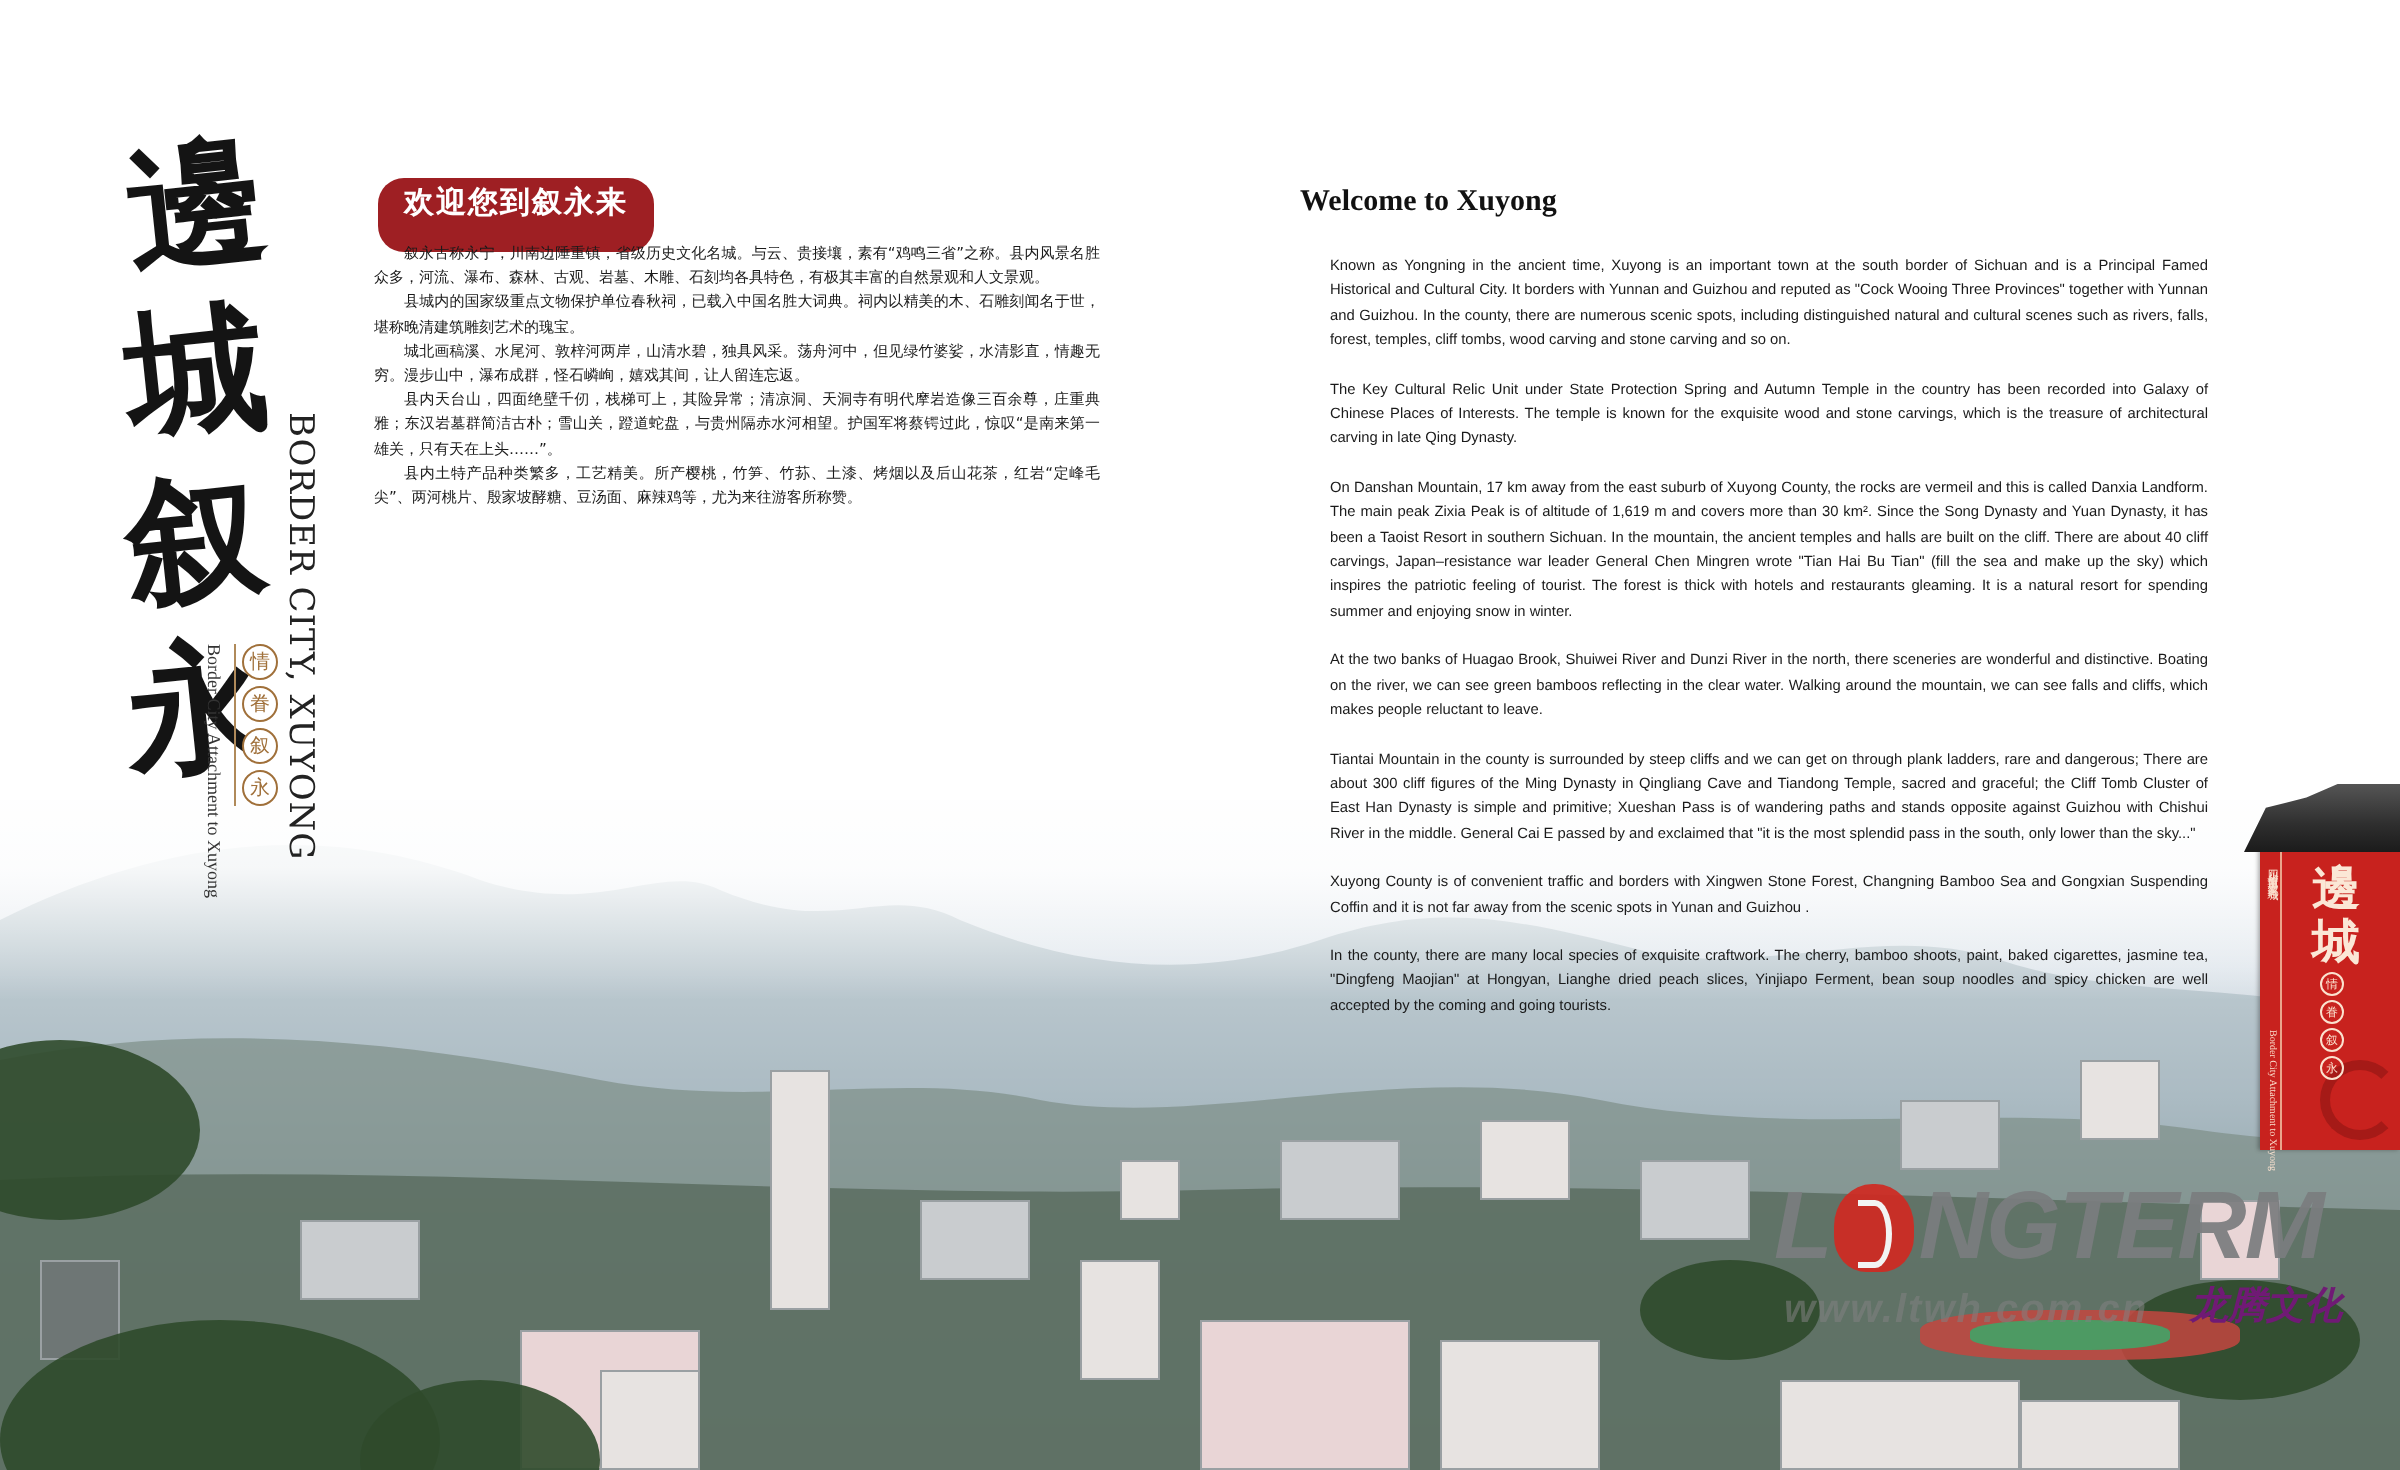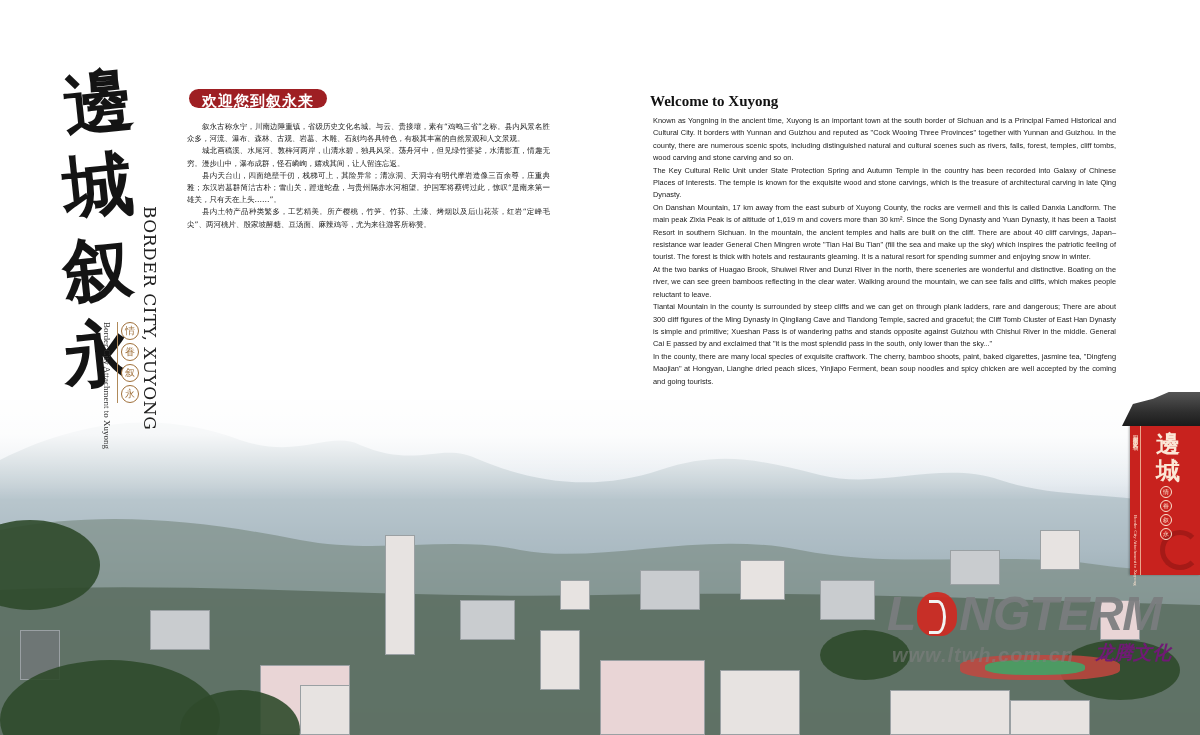--- a/index.html
+++ b/index.html
@@ -51,21 +51,21 @@
     border-left: 1px solid #b08a5a; padding-left: 3px;
   }
   .seal {
     width: 16px; height: 16px; border: 1px solid #a0703a; border-radius: 50%;
     font-size: 10px; color: #a0703a; display: flex; align-items: center; justify-content: center;
     font-family: "DejaVu Serif", serif; background: #fff;
   }
 
   
   .cn-badge {
-    position: absolute; left: 189px; top: 89px; height: 19px; padding: 0 13px;
+    position: absolute; left: 189px; top: 89px; height: 37px; padding: 0 13px;
     background: #9e1f23; color: #fff; border-radius: 13px;
     font-family: "DejaVu Serif", serif; font-weight: bold; font-size: 15px;
     line-height: 25px; z-index: 5; letter-spacing: 1px;
   }
   .cn-body {
     position: absolute; left: 187px; top: 121px; width: 363px;
     font-size: 7.5px; line-height: 12.2px; color: #1a1a1a; z-index: 5;
     text-align: justify;
   }
   .cn-body p { margin: 0; text-indent: 2em; }
@@ -73,21 +73,21 @@
   
   .en-title {
     position: absolute; left: 650px; top: 93px;
     font-family: "Liberation Serif", serif; font-weight: bold; font-size: 15px; color: #111; z-index: 5;
   }
   .en-body {
     position: absolute; left: 653px; top: 115px; width: 463px;
     font-family: "Liberation Sans", sans-serif; font-size: 7.4px; line-height: 12.4px; color: #1a1a1a;
     text-align: justify; z-index: 5;
   }
-  .en-body p { margin: 0; }
+  .en-body p { margin: 12px; }
 
   
   .banner {
     position: absolute; left: 1130px; top: 420px; width: 70px; height: 155px; z-index: 6;
     background: #c8221e; box-shadow: -1px 0 2px rgba(0,0,0,0.3);
   }
   .banner-roof {
     position: absolute; left: 1122px; top: 392px; width: 78px; height: 34px; z-index: 7;
     background: linear-gradient(to bottom, #555 0%, #2e2e2e 60%, #1b1b1b 100%);
     clip-path: polygon(0 100%, 14% 35%, 40% 20%, 60% 0, 100% 0, 100% 100%);
@@ -189,32 +189,34 @@
   <div class="seal-col">
     <div class="seal">情</div>
     <div class="seal">眷</div>
     <div class="seal">叙</div>
     <div class="seal">永</div>
   </div>
 
   <div class="cn-badge">欢迎您到叙永来</div>
   <div class="cn-body">
     <p>叙永古称永宁，川南边陲重镇，省级历史文化名城。与云、贵接壤，素有“鸡鸣三省”之称。县内风景名胜众多，河流、瀑布、森林、古观、岩墓、木雕、石刻均各具特色，有极其丰富的自然景观和人文景观。</p>
+    <p>县城内的国家级重点文物保护单位春秋祠，已载入中国名胜大词典。祠内以精美的木、石雕刻闻名于世，堪称晚清建筑雕刻艺术的瑰宝。</p>
     <p>城北画稿溪、水尾河、敦梓河两岸，山清水碧，独具风采。荡舟河中，但见绿竹婆娑，水清影直，情趣无穷。漫步山中，瀑布成群，怪石嶙峋，嬉戏其间，让人留连忘返。</p>
     <p>县内天台山，四面绝壁千仞，栈梯可上，其险异常；清凉洞、天洞寺有明代摩岩造像三百余尊，庄重典雅；东汉岩墓群简洁古朴；雪山关，蹬道蛇盘，与贵州隔赤水河相望。护国军将蔡锷过此，惊叹“是南来第一雄关，只有天在上头……”。</p>
     <p>县内土特产品种类繁多，工艺精美。所产樱桃，竹笋、竹荪、土漆、烤烟以及后山花茶，红岩“定峰毛尖”、两河桃片、殷家坡酵糖、豆汤面、麻辣鸡等，尤为来往游客所称赞。</p>
   </div>
 
   <div class="en-title">Welcome to Xuyong</div>
   <div class="en-body">
     <p>Known as Yongning in the ancient time, Xuyong is an important town at the south border of Sichuan and is a Principal Famed Historical and Cultural City. It borders with Yunnan and Guizhou and reputed as "Cock Wooing Three Provinces" together with Yunnan and Guizhou. In the county, there are numerous scenic spots, including distinguished natural and cultural scenes such as rivers, falls, forest, temples, cliff tombs, wood carving and stone carving and so on.</p>
     <p>The Key Cultural Relic Unit under State Protection Spring and Autumn Temple in the country has been recorded into Galaxy of Chinese Places of Interests. The temple is known for the exquisite wood and stone carvings, which is the treasure of architectural carving in late Qing Dynasty.</p>
     <p>On Danshan Mountain, 17 km away from the east suburb of Xuyong County, the rocks are vermeil and this is called Danxia Landform. The main peak Zixia Peak is of altitude of 1,619 m and covers more than 30 km². Since the Song Dynasty and Yuan Dynasty, it has been a Taoist Resort in southern Sichuan. In the mountain, the ancient temples and halls are built on the cliff. There are about 40 cliff carvings, Japan–resistance war leader General Chen Mingren wrote "Tian Hai Bu Tian" (fill the sea and make up the sky) which inspires the patriotic feeling of tourist. The forest is thick with hotels and restaurants gleaming. It is a natural resort for spending summer and enjoying snow in winter.</p>
     <p>At the two banks of Huagao Brook, Shuiwei River and Dunzi River in the north, there sceneries are wonderful and distinctive. Boating on the river, we can see green bamboos reflecting in the clear water. Walking around the mountain, we can see falls and cliffs, which makes people reluctant to leave.</p>
     <p>Tiantai Mountain in the county is surrounded by steep cliffs and we can get on through plank ladders, rare and dangerous; There are about 300 cliff figures of the Ming Dynasty in Qingliang Cave and Tiandong Temple, sacred and graceful; the Cliff Tomb Cluster of East Han Dynasty is simple and primitive; Xueshan Pass is of wandering paths and stands opposite against Guizhou with Chishui River in the middle. General Cai E passed by and exclaimed that "it is the most splendid pass in the south, only lower than the sky..."</p>
+    <p>Xuyong County is of convenient traffic and borders with Xingwen Stone Forest, Changning Bamboo Sea and Gongxian Suspending Coffin and it is not far away from the scenic spots in Yunan and Guizhou .</p>
     <p>In the county, there are many local species of exquisite craftwork. The cherry, bamboo shoots, paint, baked cigarettes, jasmine tea, "Dingfeng Maojian" at Hongyan, Lianghe dried peach slices, Yinjiapo Ferment, bean soup noodles and spicy chicken are well accepted by the coming and going tourists.</p>
   </div>
 
   <div class="banner-roof"></div>
   <div class="banner">
     <div class="banner-vline"></div>
   </div>
   <div class="banner-small">四川省首批历史文化名城</div>
   <div class="banner-small2">Border City Attachment to Xuyong</div>
   <div class="banner-title">

